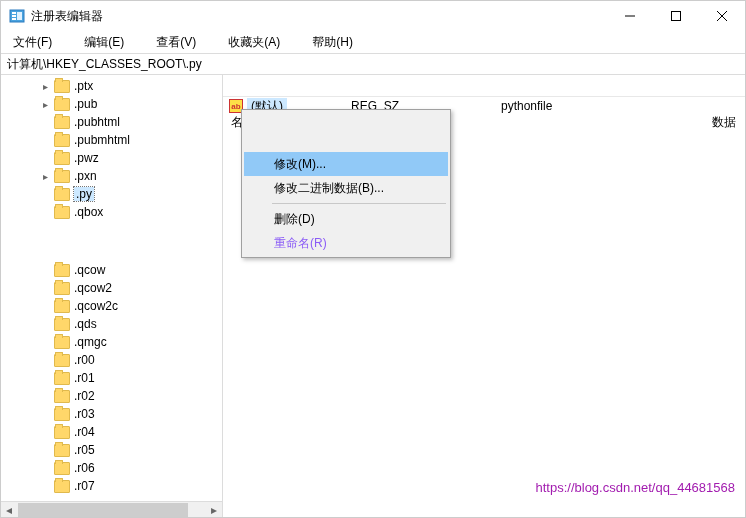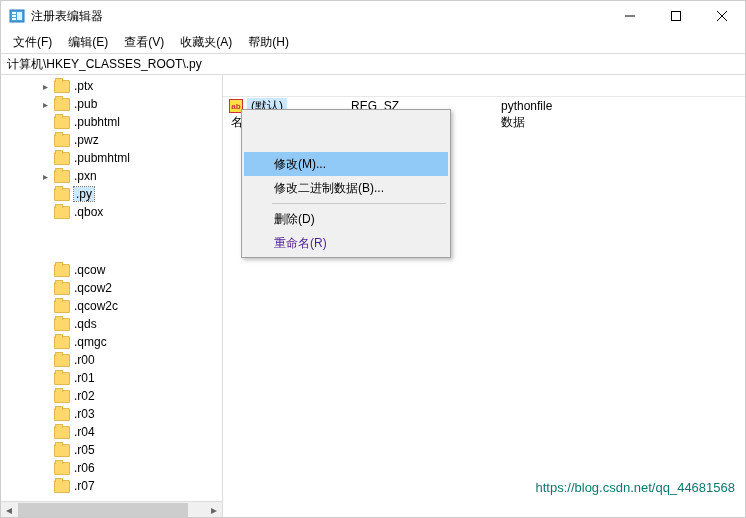--- a/index.html
+++ b/index.html
@@ -2,52 +2,52 @@
 <html><head>
 <meta charset="utf-8">
 <style>
 * { margin: 0; padding: 0; box-sizing: border-box; font-family: "Microsoft YaHei", "Segoe UI", sans-serif; font-size: 12px; }
 body { background: #fff; width: 746px; height: 518px; overflow: hidden; border: 1px solid #ccc; position: relative; }
 .titlebar { height: 30px; display: flex; align-items: center; padding-left: 8px; }
 .titlebar .icon { width: 16px; height: 16px; margin-right: 6px; }
 .titlebar .title { flex: 1; }
 .winbtn { width: 46px; height: 30px; display: flex; align-items: center; justify-content: center; cursor: pointer; }
 .winbtn svg { width: 10px; height: 10px; }
-.menubar { height: 22px; display: flex; align-items: flex-end; padding-left: 6px; gap: 4px; }
+.menubar { height: 22px; display: flex; align-items: flex-end; padding-left: 6px; gap: 20px; }
 .menuitem { padding: 2px 6px; cursor: pointer; }
 .addrbar { height: 22px; border-top: 1px solid #dcdcdc; border-bottom: 1px solid #dcdcdc; padding: 2px 6px; display: flex; align-items: center; }
 .content { display: flex; height: 442px; }
 .tree { width: 222px; border-right: 1px solid #dcdcdc; overflow: hidden; position: relative; }
 .tree-body { height: 426px; overflow: hidden; padding-top: 2px; }
 .tree-row { display: flex; align-items: center; height: 18px; padding-left: 12px; white-space: nowrap; cursor: pointer; }
 .chev { width: 13px; height: 13px; display: flex; align-items: center; justify-content: center; color: #666; font-size: 10px; }
 .folder { width: 16px; height: 13px; background: #ffd76a; border: 1px solid #e0b94d; border-radius: 1px; margin: 0 4px 0 2px; position: relative; }
 .folder::before { content: ""; position: absolute; top: -3px; left: 0; width: 6px; height: 3px; background: #ffd76a; border: 1px solid #e0b94d; border-bottom: none; border-radius: 1px 1px 0 0; }
 .tree-row.selected .label { background: #cce8ff; outline: 1px dotted #777; padding: 0 2px; text-align: center; }
 .tree-scroll-h { height: 16px; border-top: 1px solid #dcdcdc; background: #f0f0f0; display: flex; align-items: center; }
 .tree-scroll-h .thumb { height: 14px; width: 170px; background: #cdcdcd; margin-left: 1px; }
 .tree-scroll-h .arrow { width: 16px; text-align: center; color: #666; }
 .list { flex: 1; position: relative; }
 .list-head { display: flex; height: 22px; border-bottom: 1px solid #e8e8e8; }
 .list-head .col { padding: 3px 8px; border-right: 1px solid transparent; cursor: pointer; margin-top: 36px; }
 .col-name { width: 120px; }
 .col-type { width: 150px; }
-.col-data { flex: 1; }
+.col-data { flex: 1; text-align: right; }
 .list-row { display: flex; height: 18px; align-items: center; }
 .cell-name { width: 120px; display: flex; align-items: center; padding-left: 6px; gap: 4px; }
 .cell-name .sel { background: #cce8ff; padding: 0 4px; }
 .valicon { width: 14px; height: 14px; background: #fde047; border: 1px solid #c33; display: flex; align-items: center; justify-content: center; font-size: 8px; color: #c33; font-weight: bold; }
 .cell-type { width: 150px; padding-left: 8px; color: #000; }
 .cell-data { flex: 1; padding-left: 8px; }
 .ctxmenu { position: absolute; top: 108px; left: 240px; width: 210px; background: #f0f0f0; border: 1px solid #a0a0a0; box-shadow: 2px 2px 4px rgba(0,0,0,0.25); padding: 2px; z-index: 100; }
 .ctxmenu .mitem { height: 24px; display: flex; align-items: center; padding-left: 30px; cursor: pointer; }
 .ctxmenu .mitem.hl { background: #91c9f7; margin-top: 40px; }
-.ctxmenu .mitem.disabled { color: #4c1d95; cursor: default; }
+.ctxmenu .mitem.disabled { color: #8b5cf6; cursor: default; }
 .ctxmenu .sep { height: 1px; background: #c8c8c8; margin: 3px 2px 3px 28px; }
-.watermark { position: absolute; bottom: 22px; right: 10px; color: #0f766e; font-size: 13px; z-index: 1; }
+.watermark { position: absolute; bottom: 22px; right: 10px; color: #a21caf; font-size: 13px; z-index: 1; }
 </style>
 </head>
 <body>
 
 <div class="titlebar">
   <span class="icon">
     <svg viewBox="0 0 16 16">
         <rect x="1" y="2" width="14" height="12" fill="#4aa3df" stroke="#2b7bbf"></rect>
         <rect x="3" y="4" width="4" height="2" fill="#fff"></rect>
         <rect x="3" y="7" width="4" height="2" fill="#fff"></rect>
@@ -100,26 +100,26 @@
           <span class="label">.pub</span>
         </div>
         <div class="tree-row" style="padding-left: 38px;">
           <span class="chev"></span>
           <span class="folder"></span>
           <span class="label">.pubhtml</span>
         </div>
         <div class="tree-row" style="padding-left: 38px;">
           <span class="chev"></span>
           <span class="folder"></span>
+          <span class="label">.pubmhtml</span>
+        </div>
+        <div class="tree-row" style="padding-left: 38px;">
+          <span class="chev"></span>
+          <span class="folder"></span>
           <span class="label">.pwz</span>
-        </div>
-        <div class="tree-row" style="padding-left: 38px;">
-          <span class="chev"></span>
-          <span class="folder"></span>
-          <span class="label">.pubmhtml</span>
         </div>
         <div class="tree-row" style="padding-left: 38px;">
           <span class="chev">▸</span>
           <span class="folder"></span>
           <span class="label">.pxn</span>
         </div>
         <div class="tree-row selected" style="padding-left: 38px;">
           <span class="chev"></span>
           <span class="folder"></span>
           <span class="label">.py</span>

